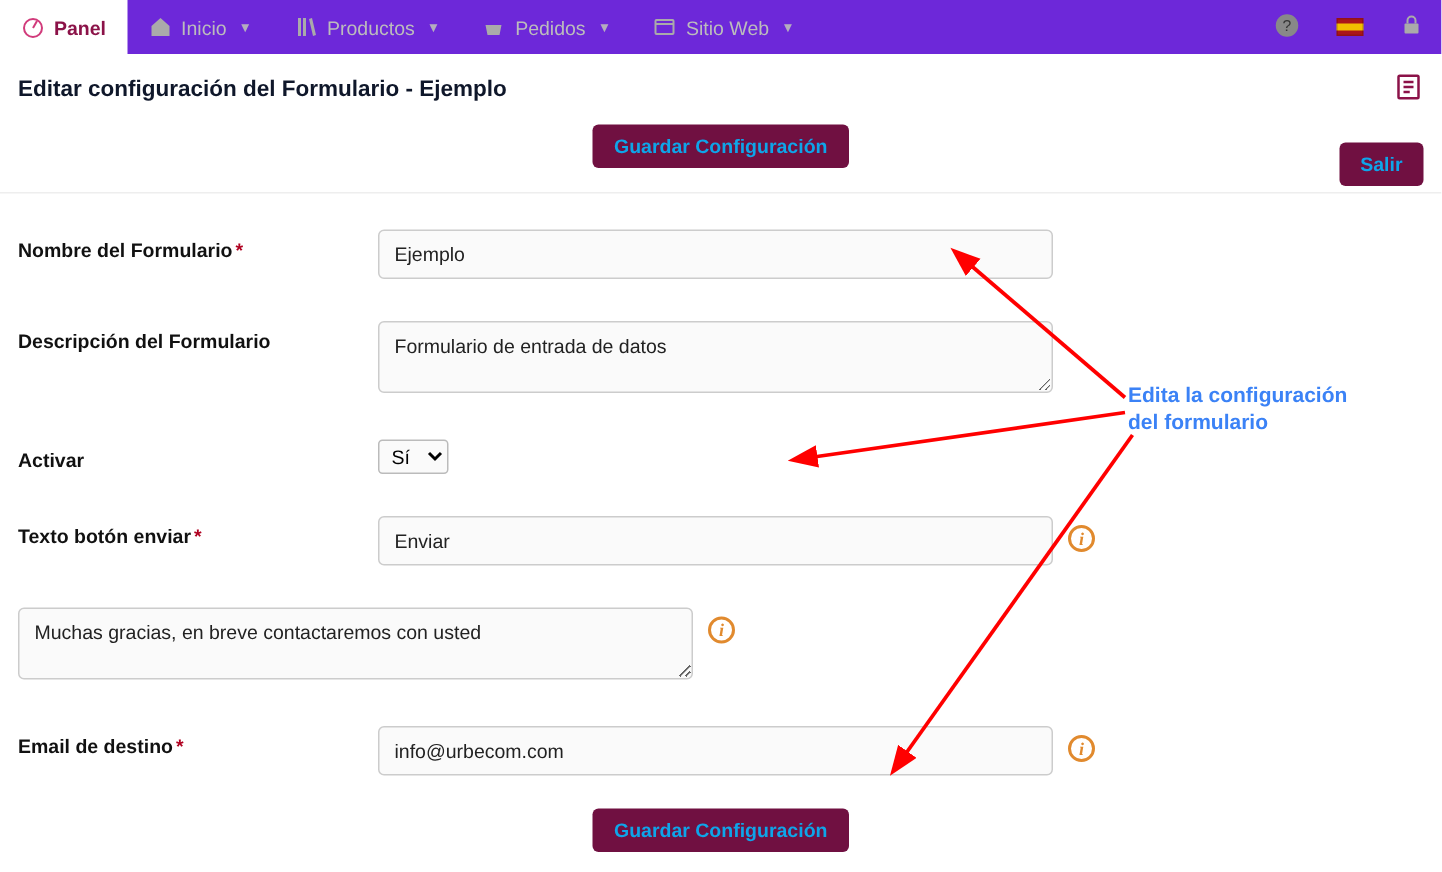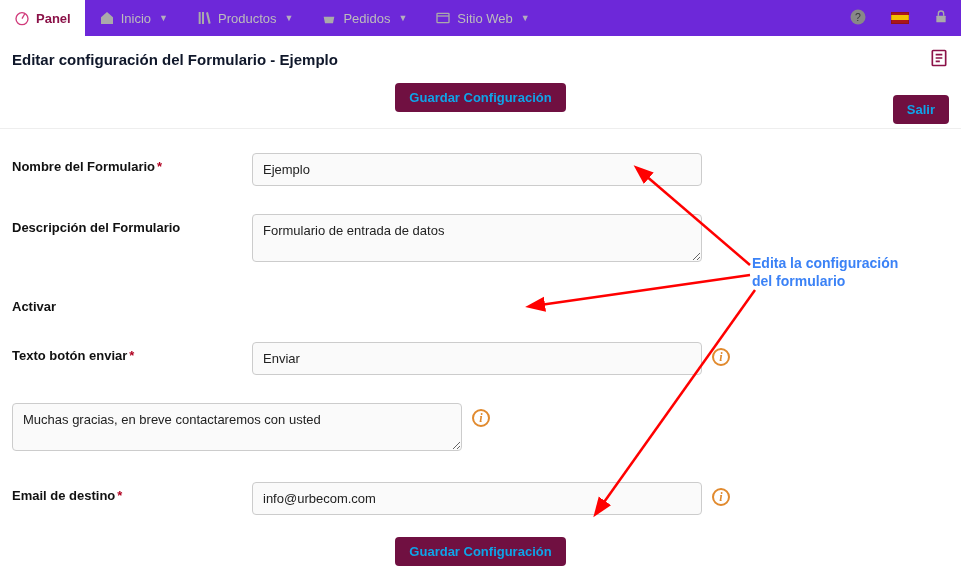--- a/index.html
+++ b/index.html
@@ -255,20 +255,26 @@
 
   <div class="row">
     <div class="lbl">Descripción del Formulario</div>
     <div class="ctrl">
       <textarea style="">Formulario de entrada de datos</textarea>
     </div>
   </div>
 
   <div class="row">
     <div class="lbl">Activar</div>
+    <div class="ctrl">
+      <select>
+        <option>Sí</option>
+        <option>No</option>
+      </select>
+    </div>
   </div>
 
   <div class="row">
     <div class="lbl">
       <span>Texto botón enviar</span><span class="req">*</span>
     </div>
     <div class="ctrl">
       <input type="text" value="Enviar" style="">
       <span class="hint">i</span>
     </div>

